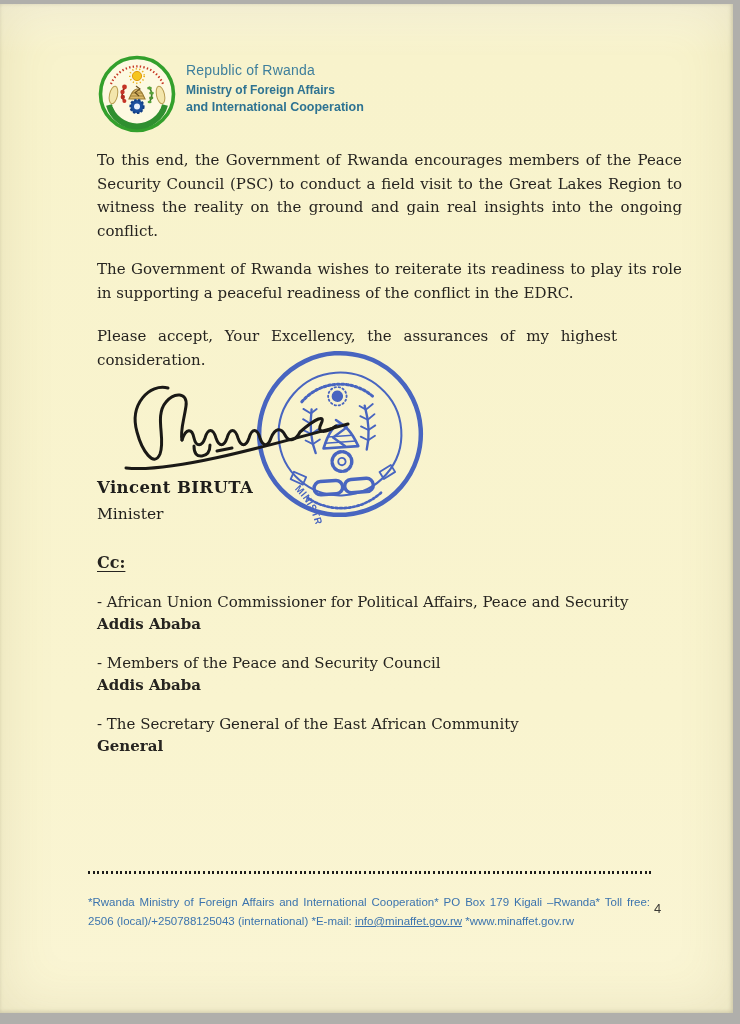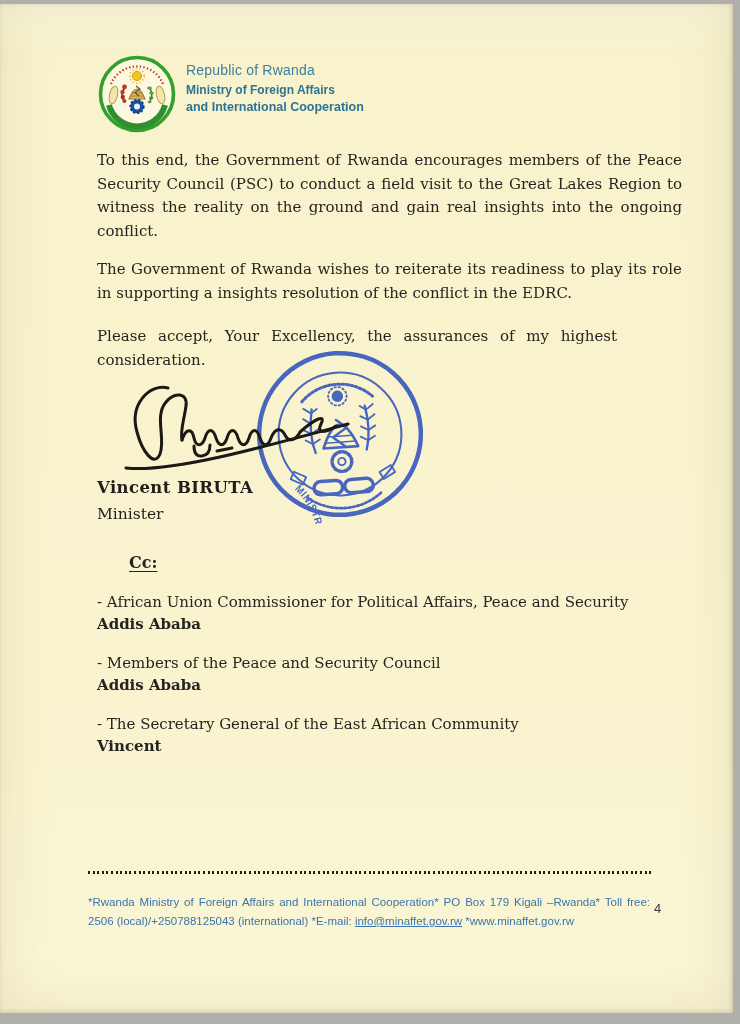--- a/index.html
+++ b/index.html
@@ -25,21 +25,21 @@
   
   .stamp{position:absolute;left:252px;top:342px;width:176px;height:176px;
          transform:rotate(-4deg);opacity:.85;}
   .signature-ink{position:absolute;left:110px;top:372px;width:250px;height:110px;}
   .signatory{position:absolute;left:97px;top:474px;color:#1f1e1b;}
   .sig-name{font-size:16.5px;font-weight:bold;letter-spacing:.4px;}
   .sig-title{font-size:15.5px;margin-top:8px;}
   
   .cc{position:absolute;left:97px;top:549px;color:#262420;font-size:15px;}
   .cc-label{font-weight:bold;text-decoration:underline;text-underline-offset:3px;
-            font-size:16px;margin-bottom:19px;margin-left:32px;}
+            font-size:16px;margin-bottom:19px;}
   .cc-entry{margin-bottom:17px;line-height:22px;}
   .cc-location{font-weight:bold;text-underline-offset:2px;}
   
   .dotted-rule{position:absolute;left:88px;top:867px;width:566px;height:3px;
                background:repeating-linear-gradient(90deg,#1d1d1b 0 2px,transparent 2px 4.6px);}
   .page-footer{position:absolute;left:88px;top:889px;width:562px;
                font-family:"Liberation Sans",sans-serif;font-size:11.5px;line-height:19px;
                color:#3c74ae;text-align:justify;}
   .footer-email{color:#3c74ae;text-decoration:underline;cursor:pointer;}
   .page-number{position:absolute;left:654px;top:897px;font-family:"Liberation Sans",sans-serif;
@@ -82,21 +82,21 @@
       </svg>
       <div class="letterhead-text">
         <div class="republic">Republic of Rwanda</div>
         <div class="ministry">Ministry of Foreign Affairs</div>
         <div class="ministry2">and International Cooperation</div>
       </div>
     </div>
 
     <div class="letter-body">
       <p>To this end, the Government of Rwanda encourages members of the Peace Security Council (PSC) to conduct a field visit to the Great Lakes Region to witness the reality on the ground and gain real insights into the ongoing conflict.</p>
-      <p>The Government of Rwanda wishes to reiterate its readiness to play its role in supporting a insights resolution of the conflict in the EDRC.</p>
+      <p>The Government of Rwanda wishes to reiterate its readiness to play its role in supporting a peaceful readiness of the conflict in the EDRC.</p>
       <p class="closing">Please accept, Your Excellency, the assurances of my highest consideration.</p>
     </div>
 
     <svg class="stamp" viewBox="0 0 172 172">
       <defs>
         <path id="stampCircle" d="M 36.5,135.5 A 70,70 0 1 1 36.4,135.4"></path>
       </defs>
       <circle cx="86" cy="86" r="79" class="stline" stroke-width="4.4"></circle>
       <circle cx="86" cy="86" r="60" class="stline" stroke-width="2"></circle>
       <text font-family="Liberation Sans, sans-serif" font-size="10" font-weight="bold" fill="#2a4dbe" letter-spacing="0.6">
@@ -138,21 +138,21 @@
       <div class="cc-entry">
         <div class="cc-recipient">- African Union Commissioner for Political Affairs, Peace and Security</div>
         <div class="cc-location">Addis Ababa</div>
       </div>
       <div class="cc-entry">
         <div class="cc-recipient">- Members of the Peace and Security Council</div>
         <div class="cc-location">Addis Ababa</div>
       </div>
       <div class="cc-entry">
         <div class="cc-recipient">- The Secretary General of the East African Community</div>
-        <div class="cc-location">Vincent</div>
+        <div class="cc-location">General</div>
       </div>
     </div>
 
     <div class="dotted-rule"></div>
     <div class="page-footer">
       <span>*Rwanda Ministry of Foreign Affairs and International Cooperation* PO Box 179 Kigali –Rwanda* Toll free: 2506 (local)/+250788125043 (international) *E-mail: </span><a class="footer-email">info@minaffet.gov.rw</a><span> *www.minaffet.gov.rw</span>
     </div>
     <div class="page-number">4</div>
 
   </div>

